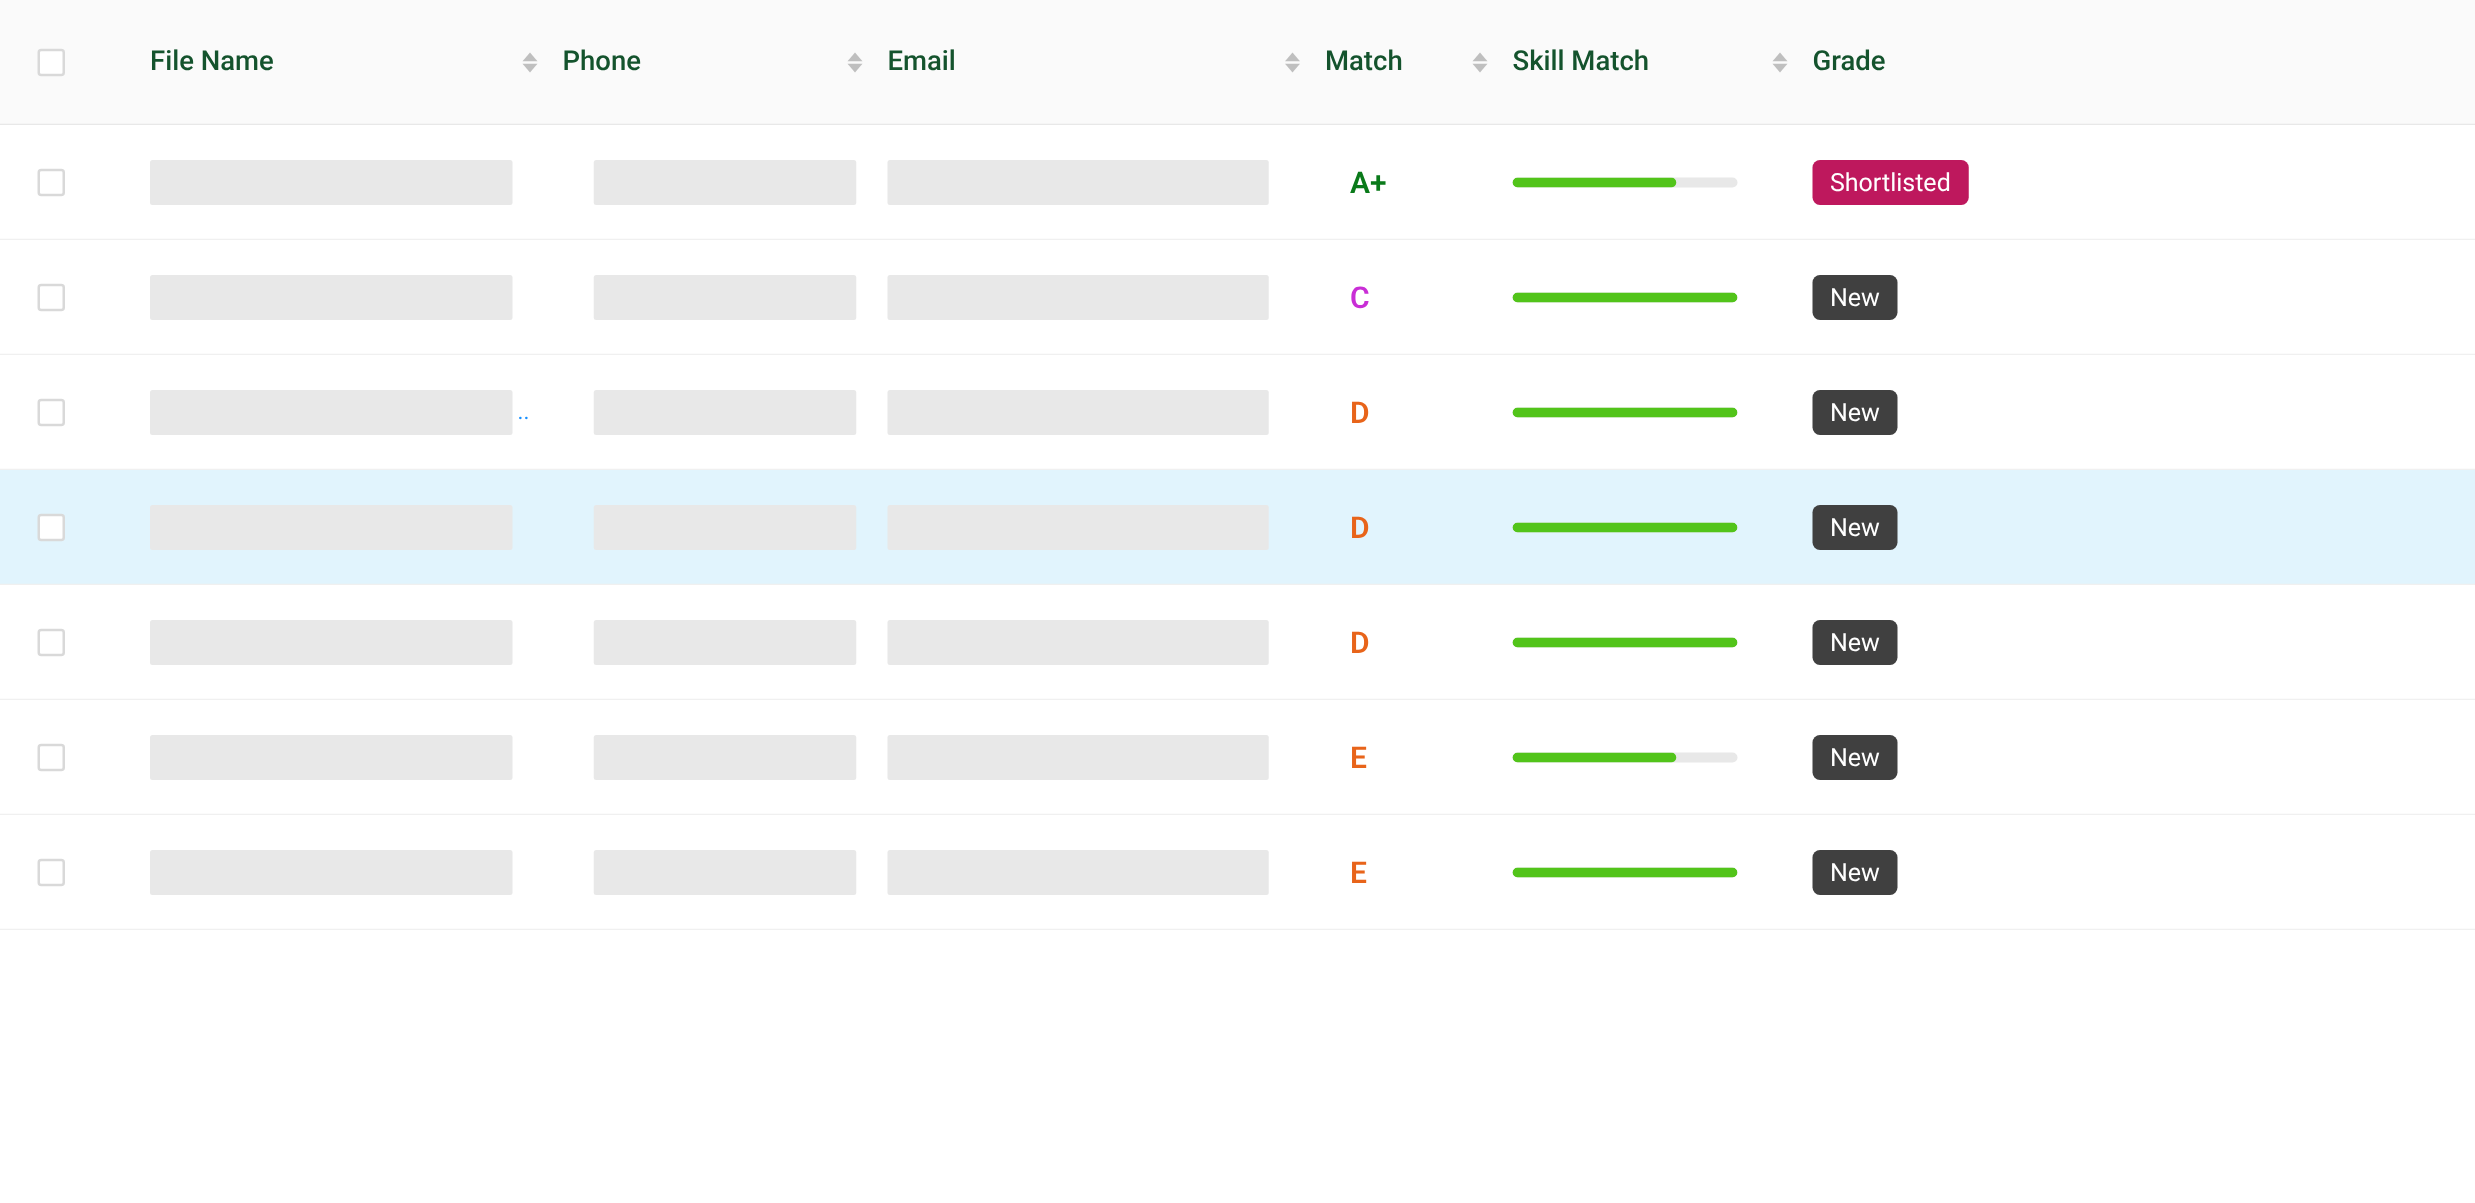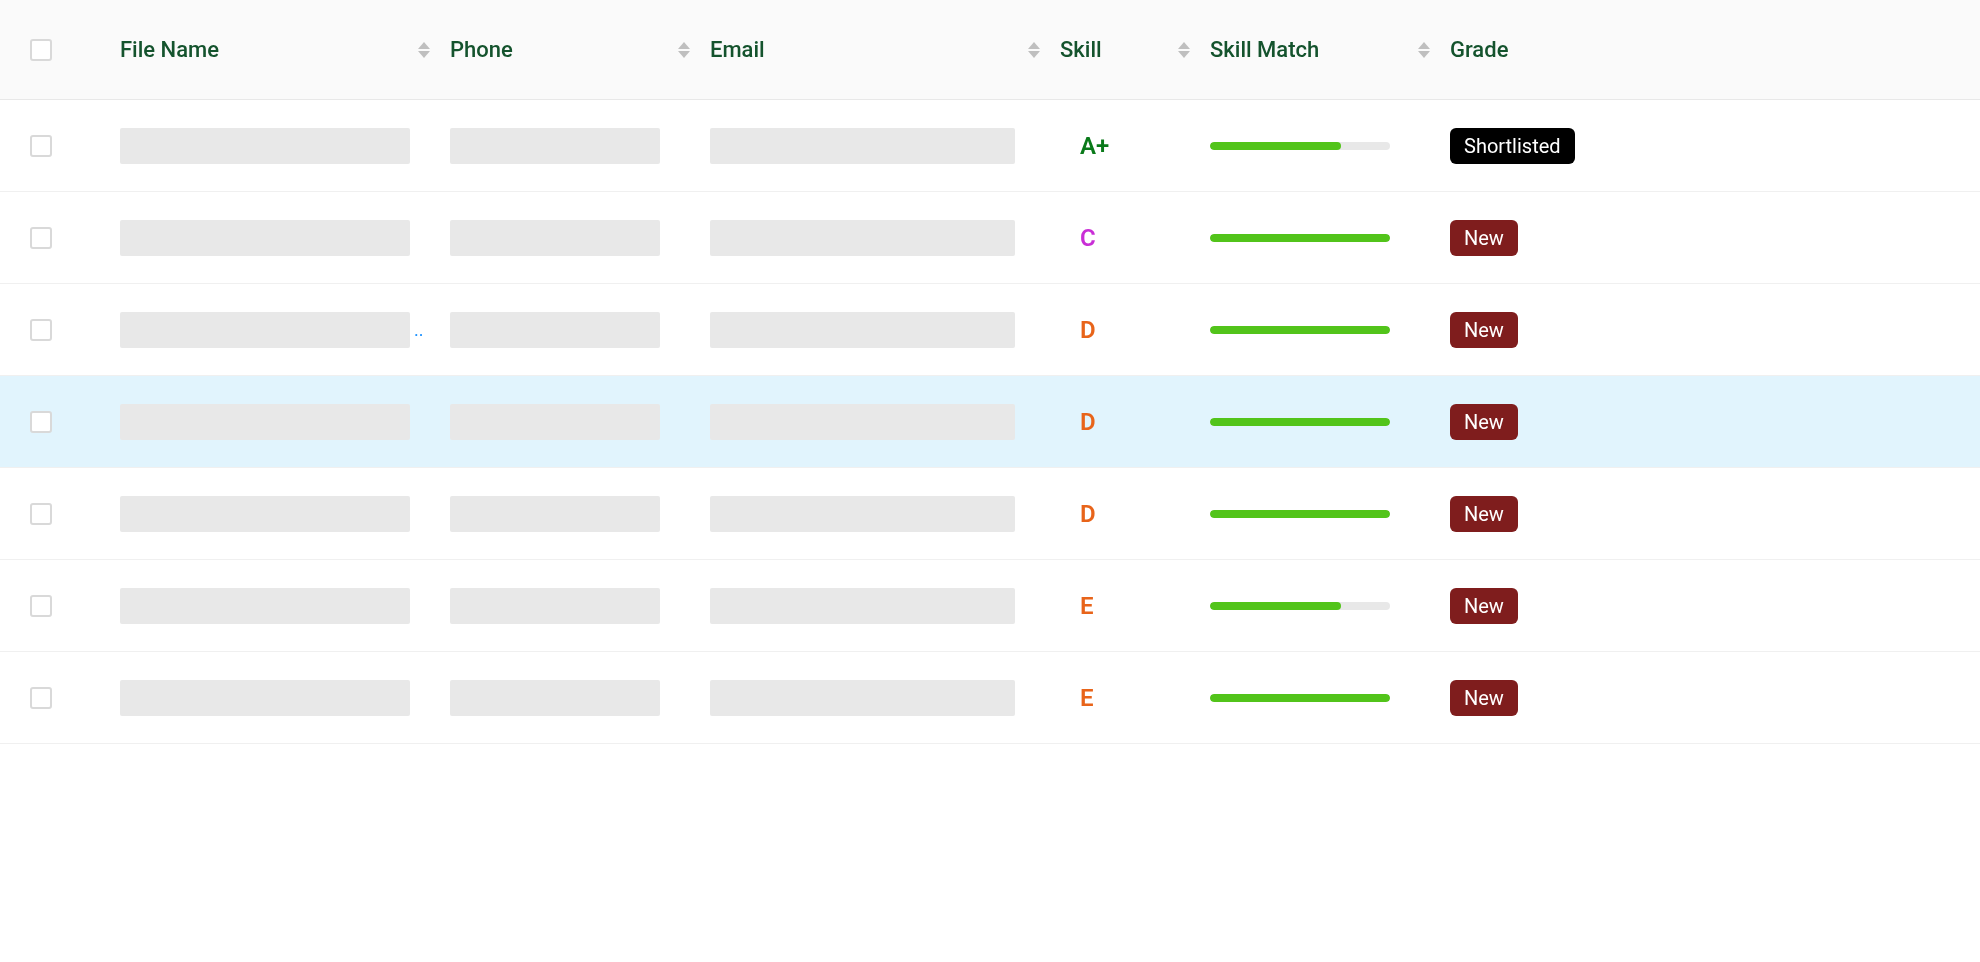--- a/index.html
+++ b/index.html
@@ -23,21 +23,21 @@
   border-bottom: 1px solid #e8e8e8;
   padding: 0 30px;
   height: 100px;
 }
 .col {
   display: flex;
   align-items: center;
 }
 .col-checkbox { width: 90px; }
 .col-filename { width: 330px; }
-.col-phone { width: 260px; }
+.col-phone { width: 260px; justify-content: center; }
 .col-email { width: 350px; gap: 32px; }
 .col-grade { width: 150px; }
 .col-skillmatch { width: 240px; text-align: right; }
 .col-status { width: 160px; }
 
 .header-label {
   font-size: 22px;
   color: #14532d;
   font-weight: 500;
 }
@@ -116,24 +116,24 @@
 
 .status-badge {
   display: inline-block;
   padding: 6px 14px;
   border-radius: 6px;
   color: #fff;
   font-size: 20px;
   font-weight: 400;
 }
 .status-shortlisted {
-  background: #000000;
+  background: #be185d;
 }
 .status-new {
-  background: #7f1d1d;
+  background: #404040;
 }
 
 .ellipsis-blue {
   color: #1890ff;
   font-size: 18px;
   margin-left: 4px;
 }
 </style>
 </head>
 <body>
@@ -159,21 +159,21 @@
       </span>
     </div>
     <div class="col col-email">
       <span class="header-label">Email</span>
       <span class="sort-icon">
         <span class="sort-arrow-up"></span>
         <span class="sort-arrow-down"></span>
       </span>
     </div>
     <div class="col col-grade">
-      <span class="header-label">Skill</span>
+      <span class="header-label">Match</span>
       <span class="sort-icon">
         <span class="sort-arrow-up"></span>
         <span class="sort-arrow-down"></span>
       </span>
     </div>
     <div class="col col-skillmatch">
       <span class="header-label">Skill Match</span>
       <span class="sort-icon">
         <span class="sort-arrow-up"></span>
         <span class="sort-arrow-down"></span>

